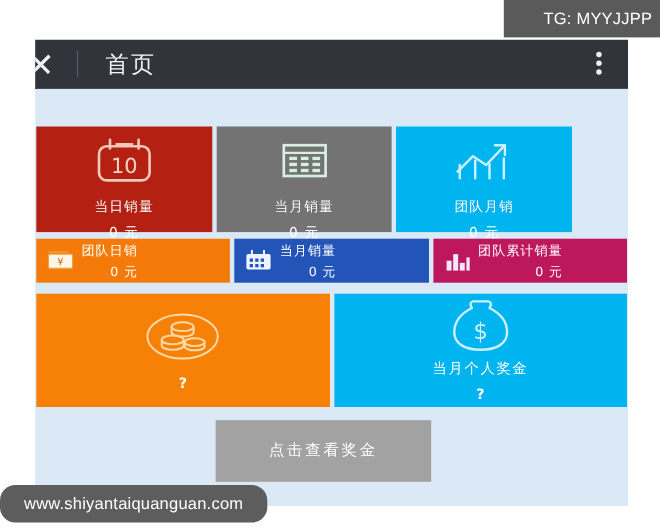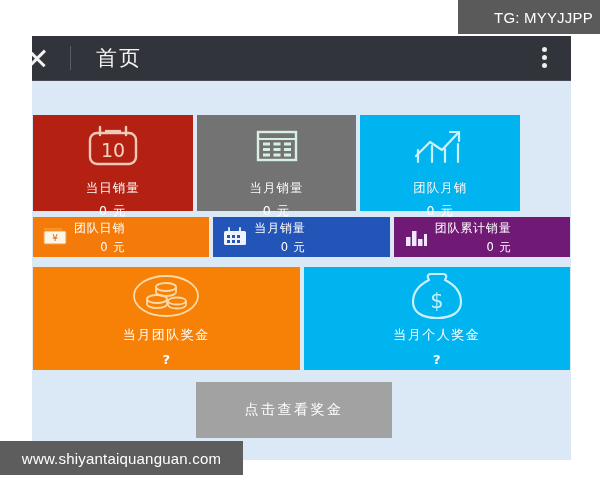--- a/index.html
+++ b/index.html
@@ -38,20 +38,21 @@
     height: 34px;
     font-size: 15px;
   }
   #wm-site {
     left: 0;
     top: 441px;
     width: 243px;
     height: 34px;
     font-size: 15px;
     background: #5d5d5d;
+    border-radius: 14px;
   }
 
   
   #phone {
     position: absolute;
     left: 32px;
     top: 36px;
     width: 539px;
     height: 424px;
     background: #dbe9f7;
@@ -365,21 +366,21 @@
                 <rect x="15" y="14" width="3" height="3"></rect>
               </g>
             </svg>
           </div>
           <div class="m-text">
             <div class="m-label">当月销量</div>
             <div class="m-value">0 元</div>
           </div>
         </div>
 
-        <div class="tile-mid" style="background:#701a75">
+        <div class="tile-mid" style="background:#be185d">
           <div class="ico">
             <svg width="24" height="20" viewBox="0 0 24 20">
               <g fill="#f3e6ff">
                 <rect x="2" y="10" width="4.5" height="9"></rect>
                 <rect x="8" y="4" width="4.5" height="15"></rect>
                 <rect x="14" y="12" width="4.5" height="7"></rect>
                 <rect x="20" y="7" width="3" height="12"></rect>
               </g>
             </svg>
           </div>
@@ -399,21 +400,20 @@
               <g fill="none" stroke="#fbd9a8" stroke-width="1.8">
                 <ellipse cx="43" cy="17" rx="10" ry="4"></ellipse>
                 <path d="M33 17 v5 a10 4 0 0 0 20 0 v-5"></path>
                 <ellipse cx="34" cy="29" rx="10" ry="4"></ellipse>
                 <path d="M24 29 v5 a10 4 0 0 0 20 0 v-5"></path>
                 <ellipse cx="54" cy="31" rx="9" ry="3.5"></ellipse>
                 <path d="M45 31 v4 a9 3.5 0 0 0 18 0 v-4"></path>
               </g>
             </svg>
           </div>
-          <div class="b-label">当月团队奖金</div>
           <div class="b-value">?</div>
         </div>
 
         <div class="tile-bonus" style="background:#00b4f0">
           <div class="ico">
             <svg width="70" height="54" viewBox="0 0 70 54">
               <path d="M27 10 q-3 -5 1 -6 h14 q4 1 1 6
                        c10 5 16 13 16 22 0 10 -9 16 -24 16
                        s-24 -6 -24 -16 c0 -9 6 -17 16 -22 z" fill="none" stroke="#c9f1ff" stroke-width="2.2" stroke-linejoin="round"></path>
               <text x="35" y="38" text-anchor="middle" font-size="21" font-family="DejaVu Sans, sans-serif" fill="#c9f1ff">$</text>

